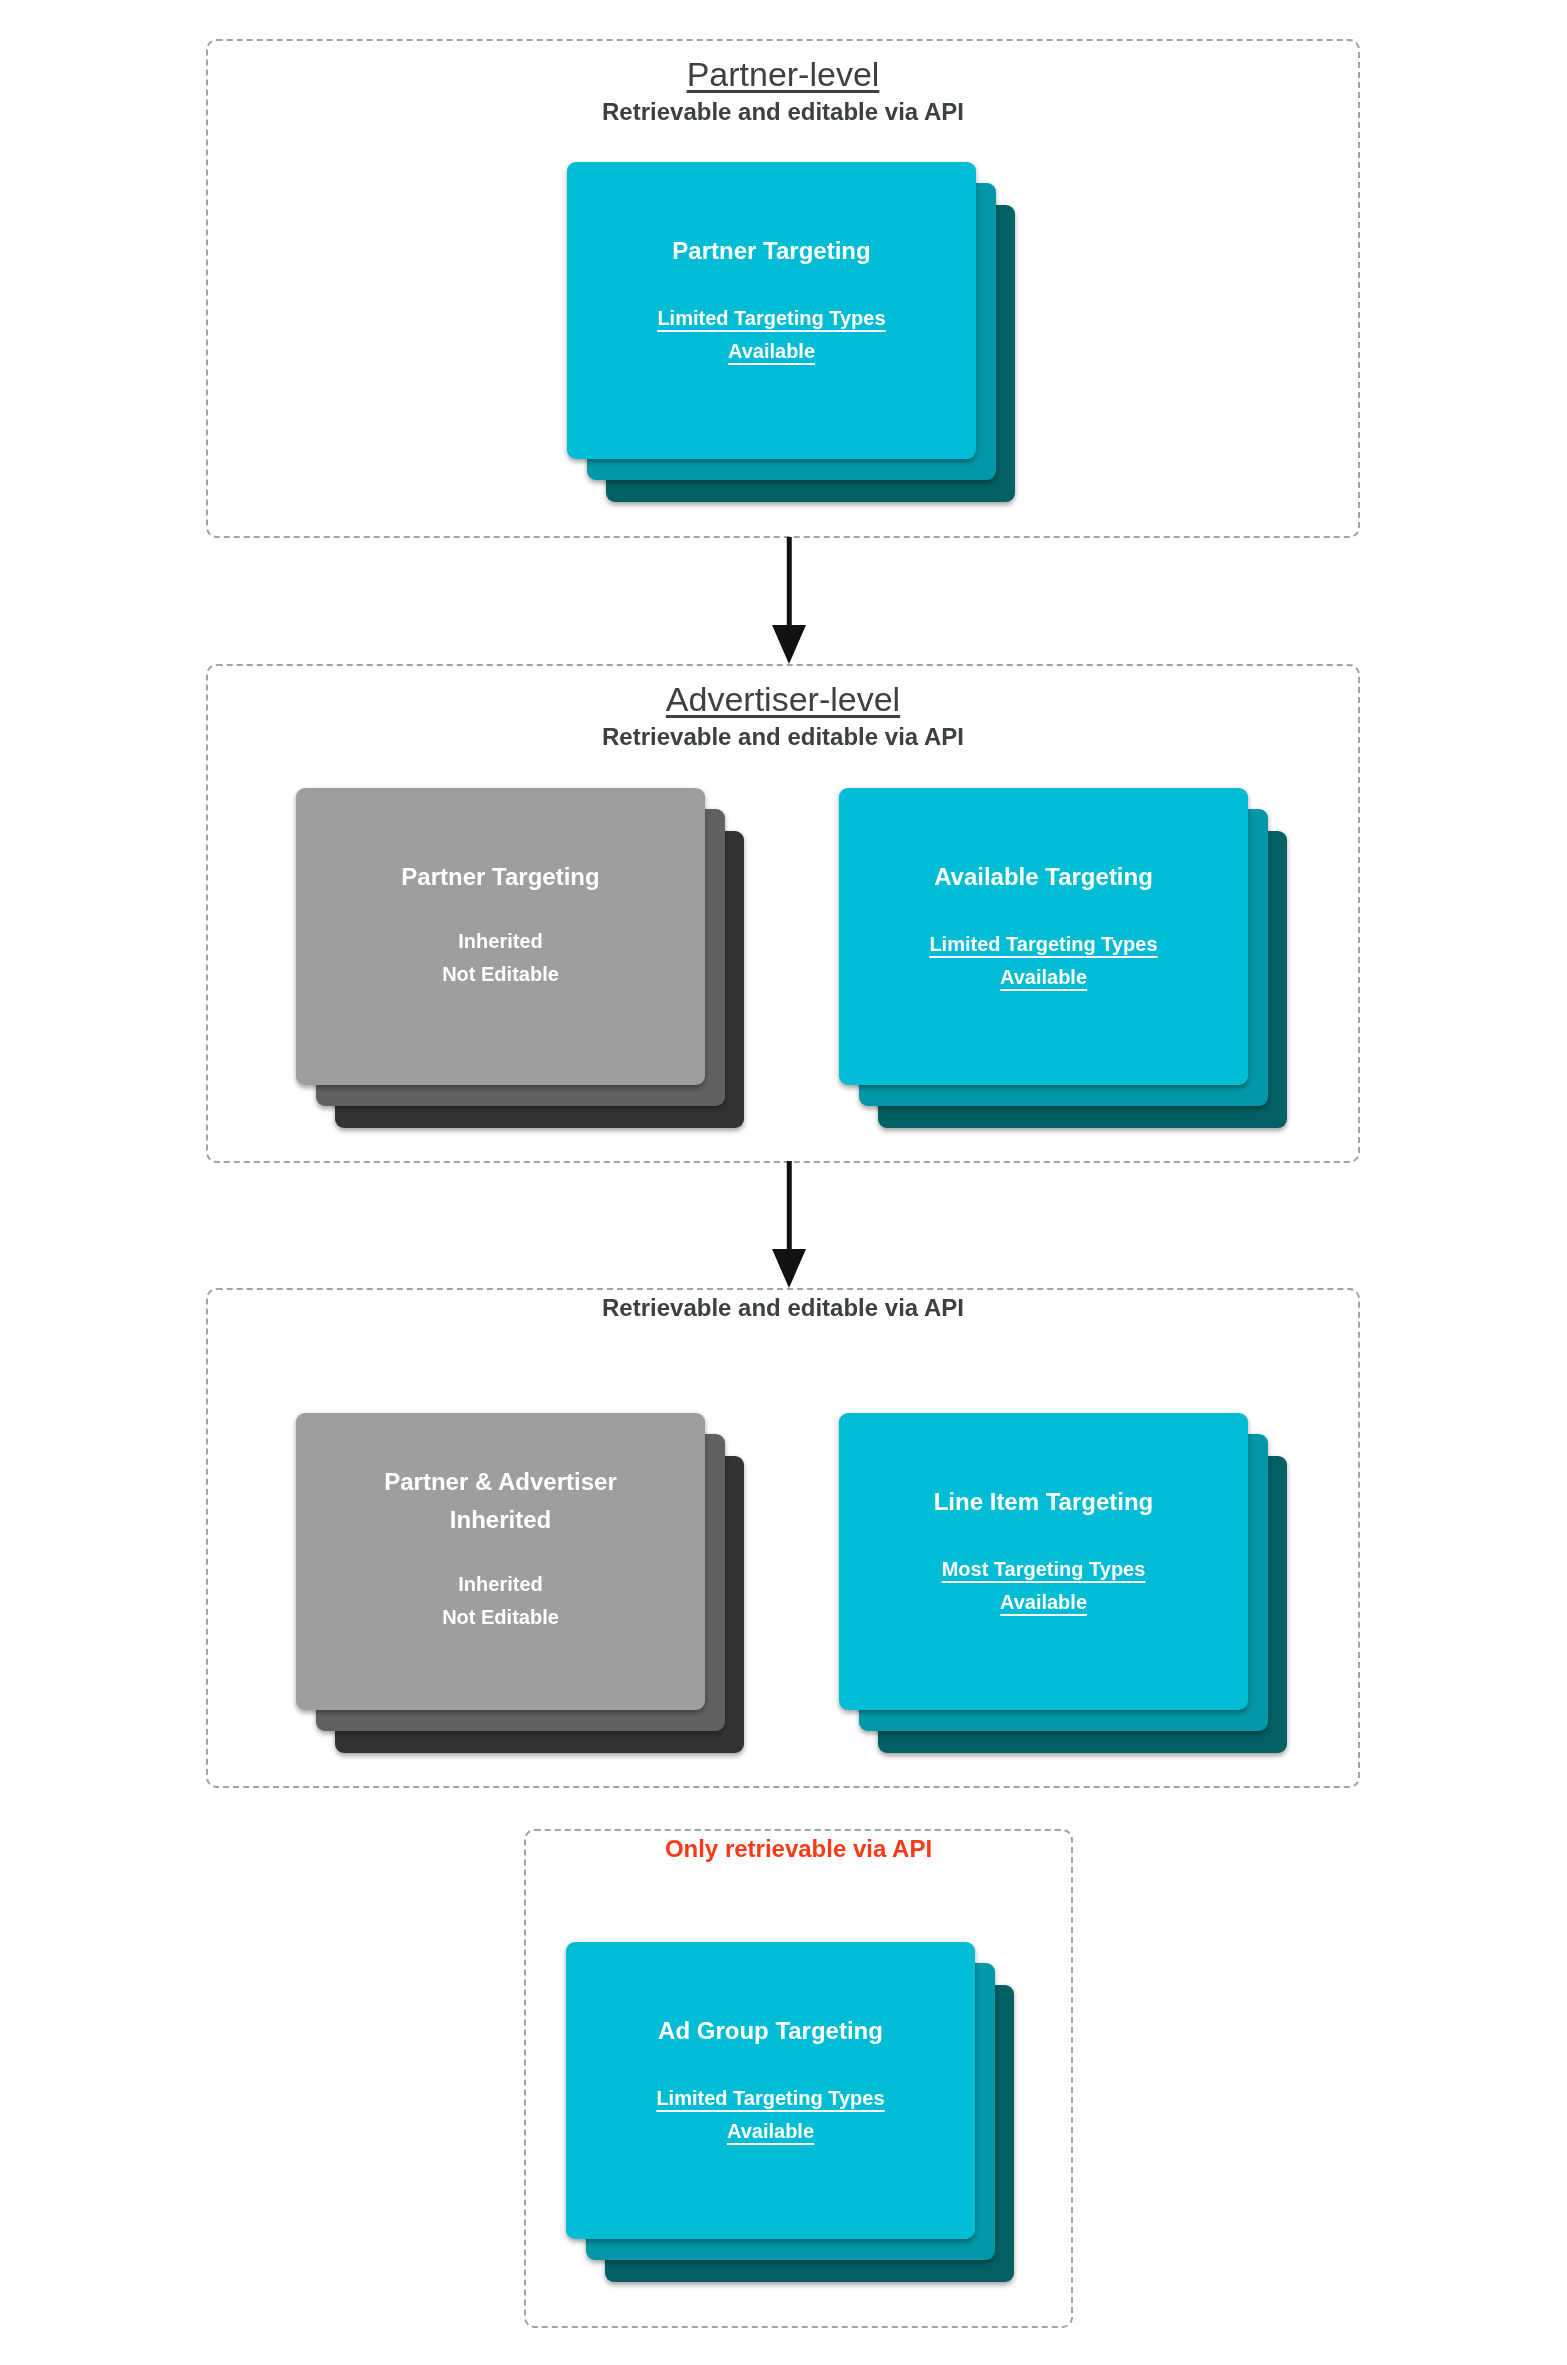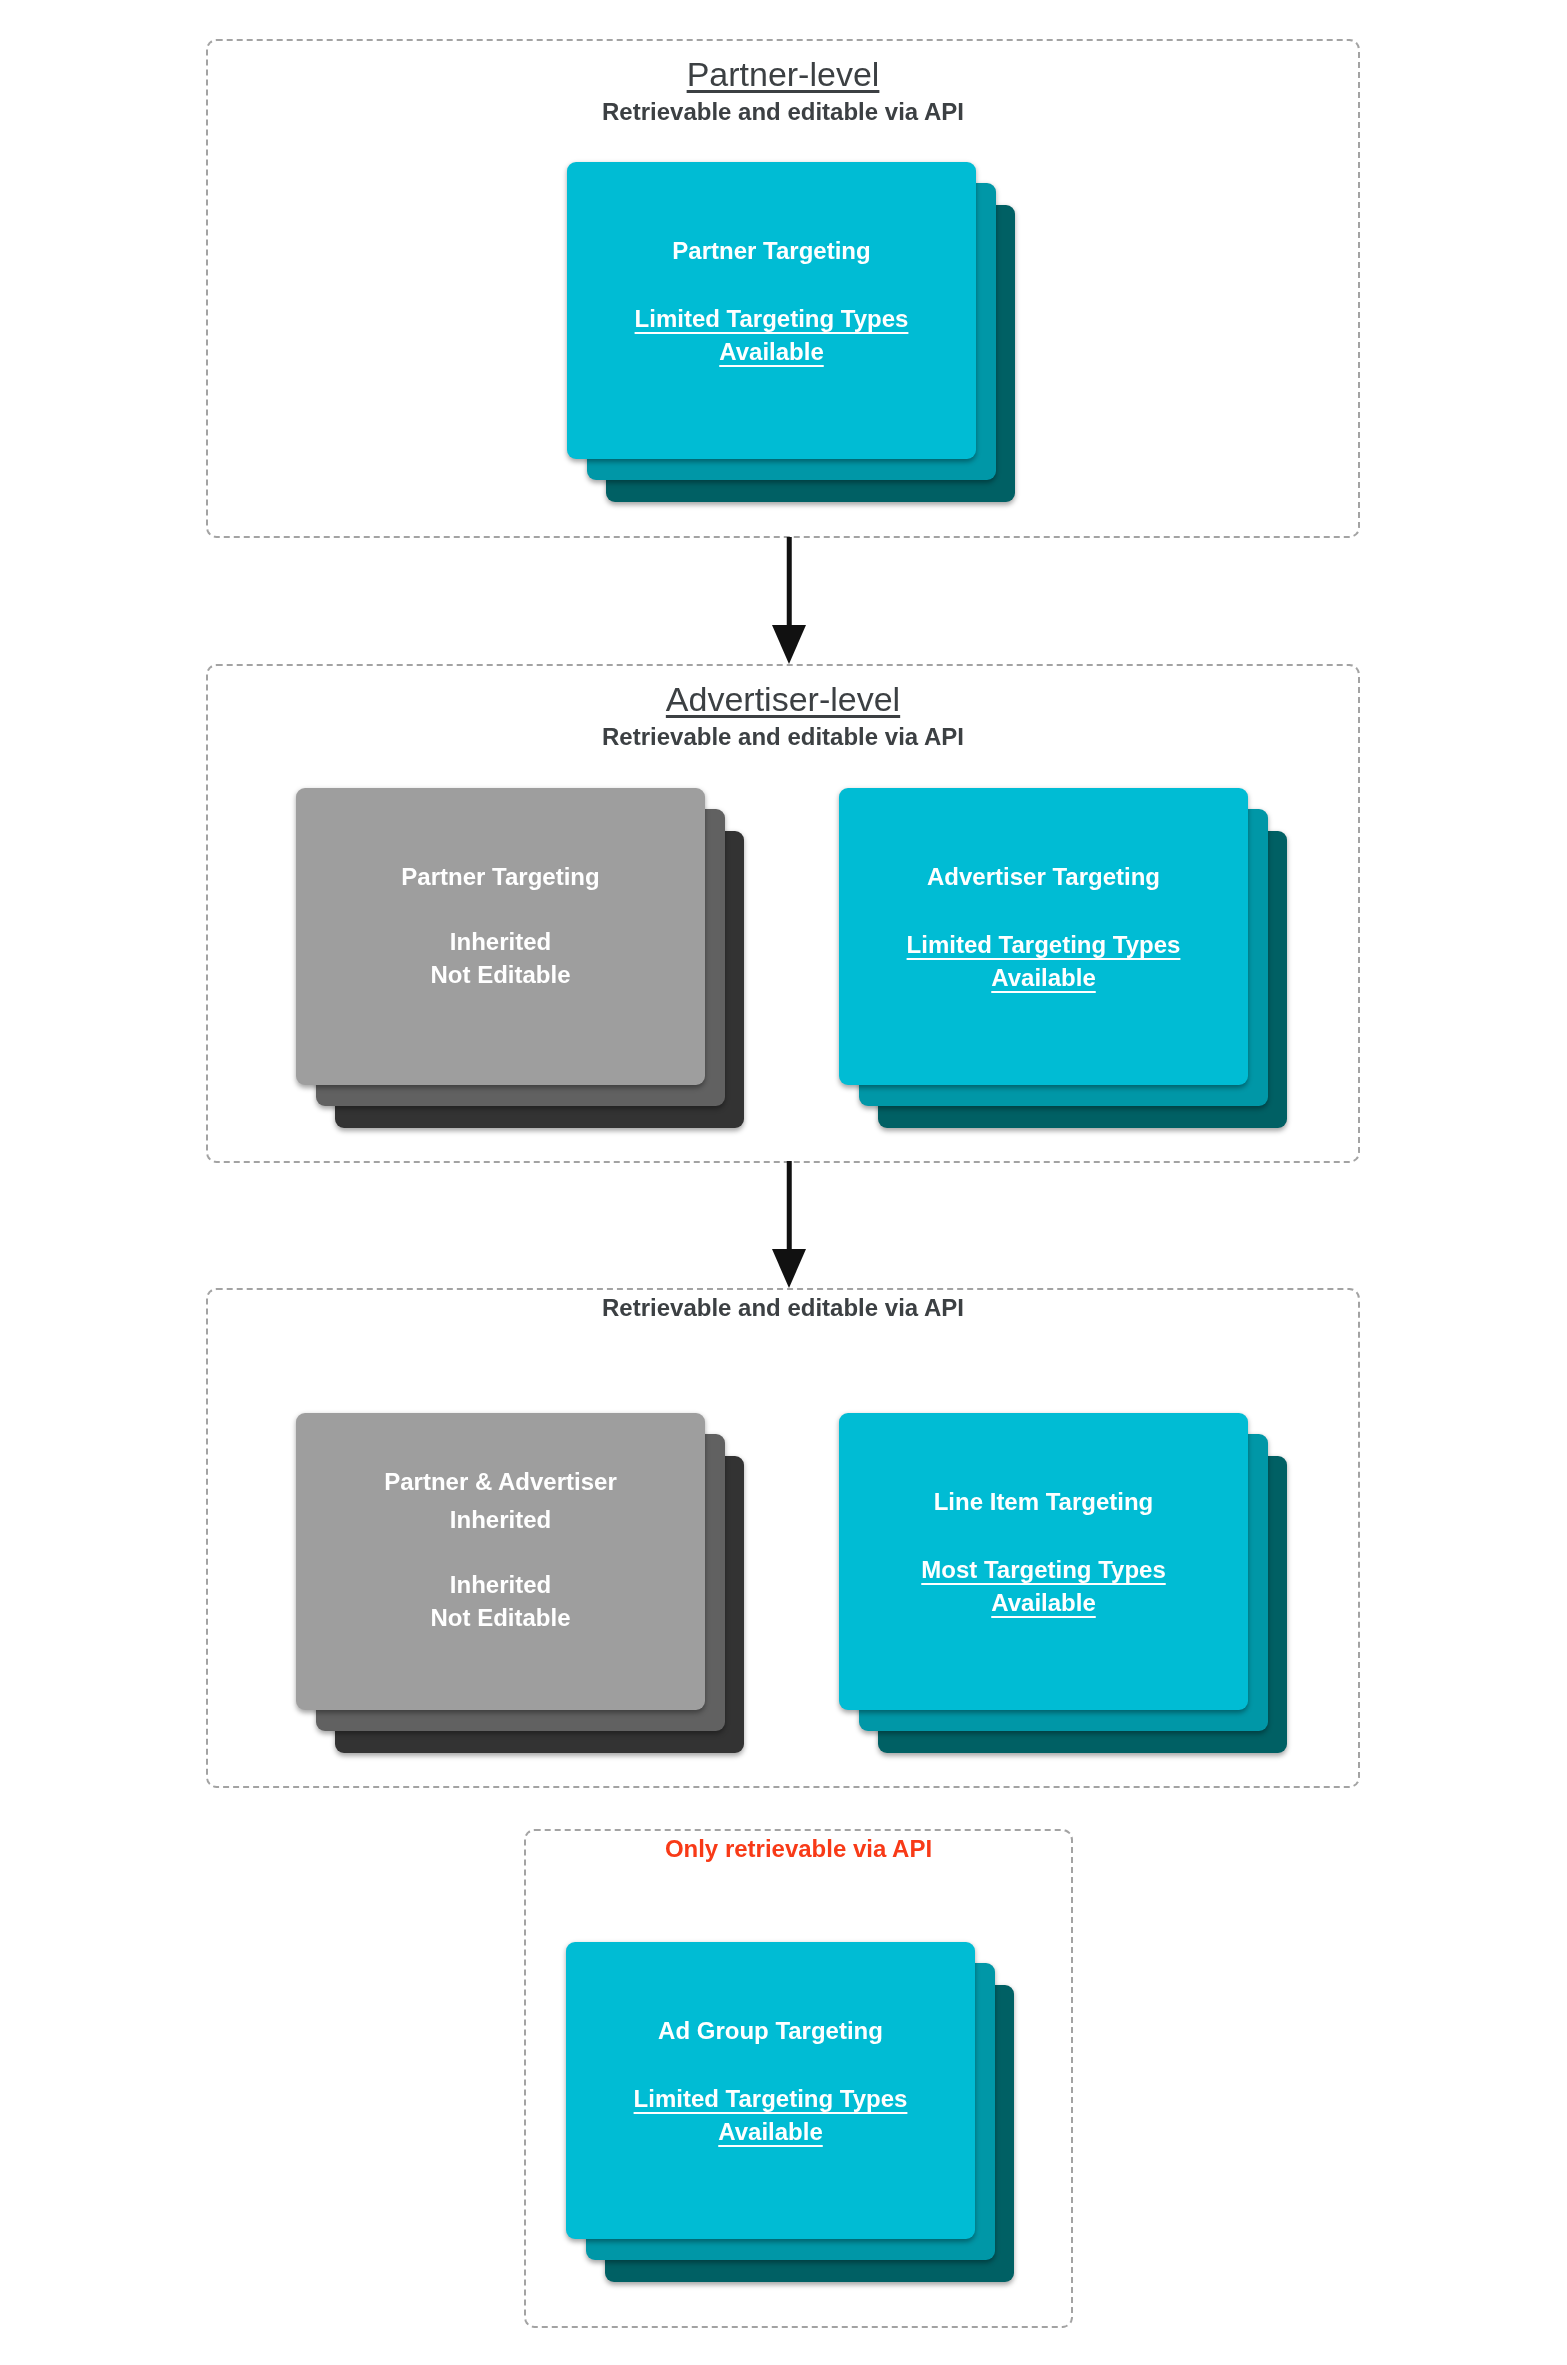--- a/index.html
+++ b/index.html
@@ -85,21 +85,21 @@
   .card-title {
     color: #ffffff;
     font-size: 24px;
     font-weight: 700;
     line-height: 38px;
     text-align: center;
   }
   .card-lines {
     margin-top: 32px;
     color: #ffffff;
-    font-size: 24px;
+    font-size: 20px;
     font-weight: 700;
     line-height: 33px;
     text-align: center;
   }
   .card-lines.underlined {
     text-decoration: underline;
     text-decoration-thickness: 1.8px;
     text-underline-offset: 4.5px;
   }
   .card-lines.info { margin-top: 29px; }
@@ -180,21 +180,21 @@
           <div>Inherited</div>
           <div>Not Editable</div>
         </div>
       </div>
     </div>
 
     <div class="card-stack cyan pos-right-2">
       <div class="layer back"></div>
       <div class="layer mid"></div>
       <div class="layer front">
-        <div class="card-title">Advertiser Targeting</div>
+        <div class="card-title">Available Targeting</div>
         <div class="card-lines underlined">
           <div>Limited Targeting Types</div>
           <div>Available</div>
         </div>
       </div>
     </div>
   </section>
 
   <div class="arrow arrow-2">
     <div class="arrow-line"></div>

